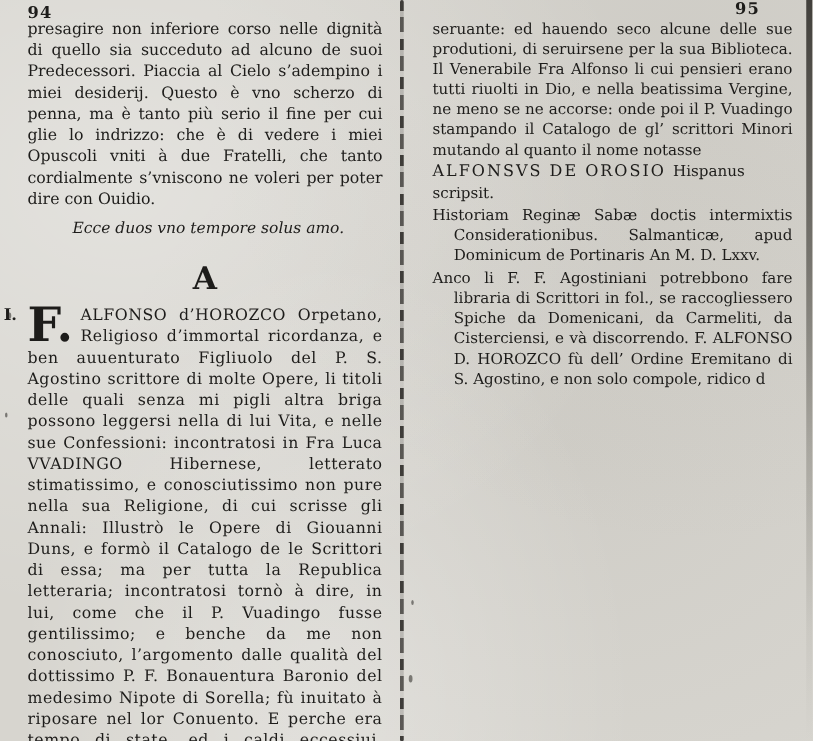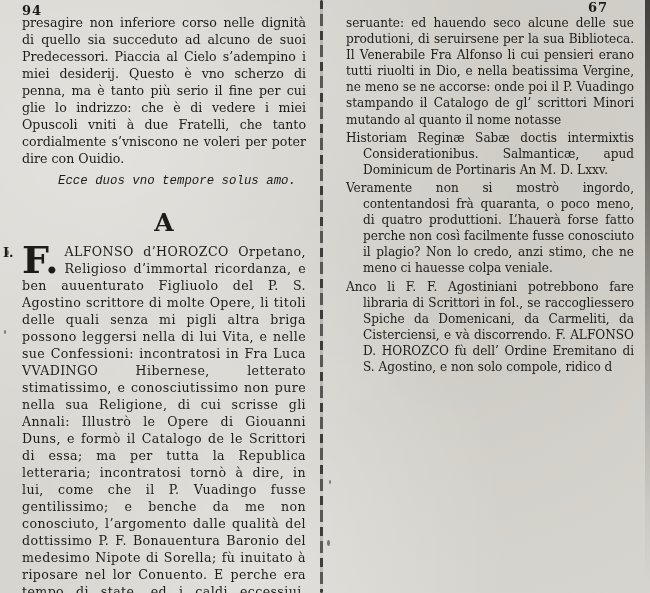--- a/index.html
+++ b/index.html
@@ -17,21 +17,21 @@
     color: #1d1c1a;
   }
   .col { position: absolute; top: 0; text-align: justify; }
   .col-left  { left: 22px;  width: 284px; font-size: 12.6px; line-height: 17px; }
   .col-right { left: 346px; width: 288px; font-size: 12.1px; line-height: 16.1px; }
   p { margin: 0; }
   .page-number { position: absolute; font-weight: bold; font-size: 13px; letter-spacing: 1px; }
   .pn-left  { left: 0; top: 2px; }
   .pn-right { right: 26px; top: 0; }
   .intro { padding-top: 14px; }
-  .quote { font-style: italic; text-align: left; margin: 6px 0 20px 36px; font-size: 12.4px; font-family: Liberation Mono, monospace; }
+  .quote { font-style: italic; text-align: left; margin: 6px 0 20px 36px; font-size: 12.4px; }
   .section-letter { text-align: center; font-weight: bold; font-size: 25px; margin: 9px 0 7px; line-height: 26px; }
   .entry-wrap { position: relative; }
   .entry-marker { position: absolute; left: -19px; top: 1px; font-weight: bold; font-size: 13px; }
   .dropcap { float: left; font-size: 38px; line-height: 30px; font-weight: bold; padding: 2px 6px 0 0; }
   .lead-caps { letter-spacing: 0.4px; }
   .italic { }
   .caps { letter-spacing: 1.6px; font-size: 1.06em; }
   .r-cont { padding-top: 15px; }
   .r-heading { margin-top: 1px; text-align: left; }
   .work { padding-left: 17px; text-indent: -17px; margin-top: 2px; }
@@ -64,28 +64,28 @@
   <div class="section-letter">A</div>
 
   <div class="entry-wrap">
     <span class="entry-marker">I.</span>
     <p><span class="dropcap">F.</span><span class="lead-caps"><span>ALFONSO d’HOROZCO Orpetano, Religioso d’immortal ricordanza, e ben auuenturato Figliuolo del P. S. </span><span class="italic">Agostino</span><span> scrittore di molte Opere, li titoli delle quali senza mi pigli altra briga possono leggersi nella di lui Vita, e nelle sue </span><span class="italic">Confessioni</span><span>: incontratosi in Fra </span><span class="italic">Luca</span><span> VVADINGO Hibernese, letterato stimatissimo, e conosciutissimo non pure nella sua Religione, di cui scrisse gli Annali: Illustrò le Opere di </span><span class="italic">Giouanni Duns</span><span>, e formò il </span><span class="italic">Catalogo de le</span><span> Scrittori di essa; ma per tutta la Republica letteraria; incontratosi tornò à dire, in lui, come che il P. </span><span class="italic">Vuadingo</span><span> fusse gentilissimo; e benche da me non conosciuto, l’argomento dalle qualità del dottissimo P. F. </span><span class="italic">Bonauentura Baronio</span><span> del medesimo Nipote di Sorella; fù inuitato à riposare nel lor Conuento. E perche era tempo di state, ed i caldi eccessiui, leuatoli per Maggior commodita la Tonica di panno di Segouia hebbe otio di metterglene vna di Mnore os-</span></span></p>
   </div>
 
 </div>
 
 <div class="col col-right">
-  <span class="page-number pn-right">67</span>
+  <span class="page-number pn-right">95</span>
 
   <p class="r-cont"><span>seruante: ed hauendo seco alcune delle sue produtioni, di seruirsene per la sua Biblioteca. Il Venerabile Fra </span><span class="italic">Alfonso</span><span> li cui pensieri erano tutti riuolti in Dio, e nella beatissima Vergine, ne meno se ne accorse: onde poi il P. </span><span class="italic">Vuadingo</span><span> stampando il </span><span class="italic">Catalogo</span><span> de gl’ </span><span class="italic">scrittori Minori</span><span> mutando al quanto il nome notasse</span></p>
 
+  <p class="r-heading"><span class="caps">ALFONSVS DE OROSIO </span><span class="italic">Hispanus scripsit.</span></p>
 
   <div>
     <p class="work"><span class="italic">Historiam Reginæ Sabæ doctis intermixtis Considerationibus.</span><span> Salmanticæ, apud Dominicum de Portinaris An M. D. Lxxv.</span></p>
-    <p class="work"><span>Veramente non si mostrò ingordo, contentandosi frà quaranta, o poco meno, di quatro produttioni. L’hauerà forse fatto perche non così facilmente fusse conosciuto il plagio? Non lo credo, anzi stimo, che ne meno ci hauesse colpa veniale.</span></p>
     <p class="work"><span>Anco li F. F. Agostiniani potrebbono fare libraria di Scrittori in fol., se raccogliessero Spiche da Domenicani, da Carmeliti, da Cisterciensi, e và discorrendo. F. ALFONSO D. HOROZCO fù dell’ Ordine Eremitano di S. Agostino, e non solo compole, ridico d</span></p>
   </div>
 
 </div>
 
 <div class="divider"></div>
 <div class="edge-right"></div>
 <div class="speck" style="left:6px; top:250px; width:3px; height:5px;"></div>
 <div class="speck" style="left:4px; top:330px; width:2px; height:4px;"></div>
 <div class="speck" style="left:327px; top:540px; width:3px; height:6px;"></div>

